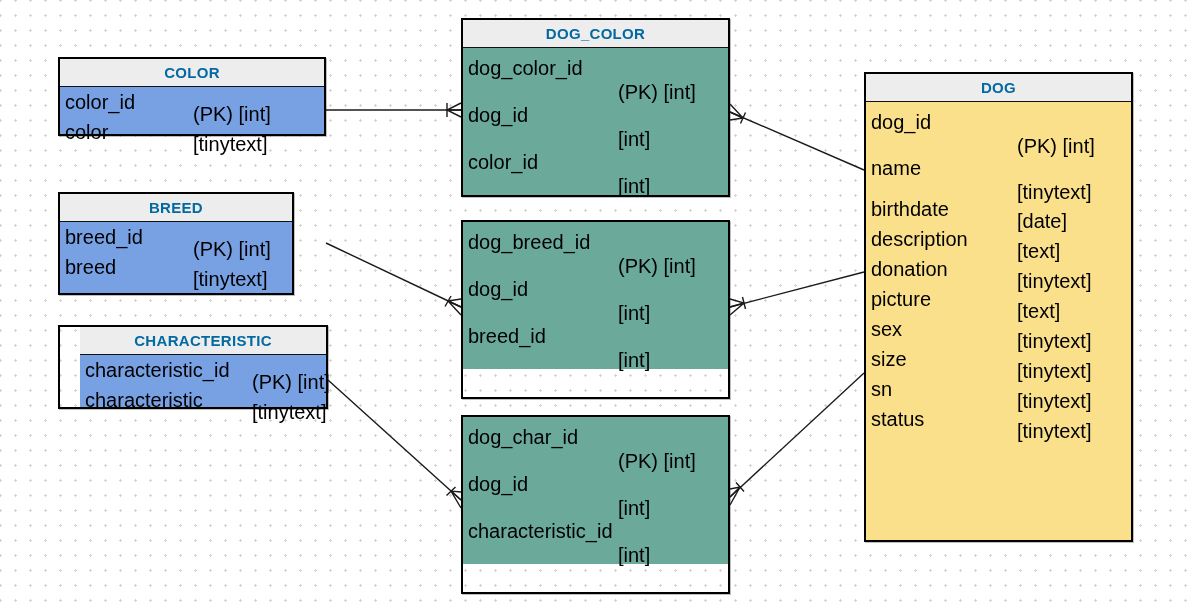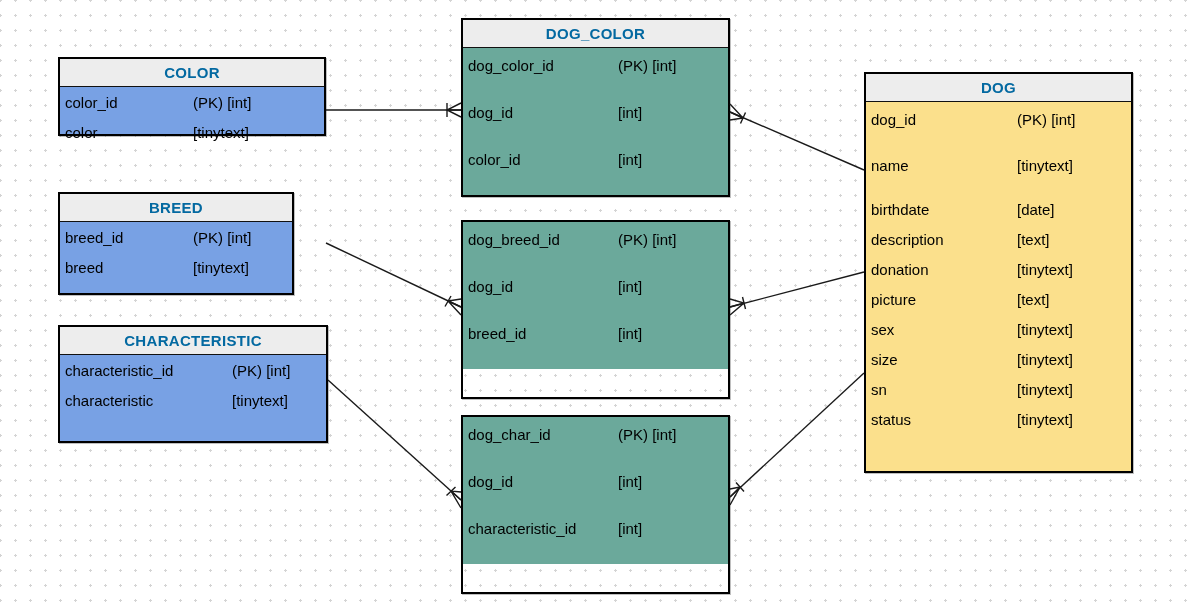--- a/index.html
+++ b/index.html
@@ -26,24 +26,24 @@
     border-bottom:1px solid #111;
     text-align:center;font-weight:bold;font-size:15px;color:#0369a1;
     letter-spacing:.3px;
   }
   .erows{position:relative;height:calc(100% - 28px);}
   .t-blue .erows{background:var(--blue,#78a1e4);}
   .t-teal .erows{background:var(--teal,#6ba99b);}
   .t-yellow .erows{background:var(--yellow,#fbe08c);}
   .row{
     position:relative;display:flex;align-items:center;
-    height:30px;font-size:15px;color:#000;box-sizing:border-box;
+    height:30px;font-size:20px;color:#000;box-sizing:border-box;
   }
   .fname{margin-left:5px;white-space:nowrap;}
-  .ftype{position:absolute;left:var(--type-x,135px);white-space:nowrap;}
+  .ftype{position:absolute;left:var(--type-x,135px);white-space:nowrap;margin-top:24px;}
   .t-tallrows .row{height:47px;align-items:flex-start;padding-top:9px;}
   .t-dog .row:nth-child(-n+2){height:46px;align-items:flex-start;padding-top:9px;}
   svg#wires{position:absolute;inset:0;z-index:3;pointer-events:none;}
   svg#wires path{stroke:var(--line,#1a1a1a);stroke-width:1.4;fill:none;}
 </style>
 </head>
 <body style="--blue: #78A1E4; --teal: #6BA99B; --yellow: #FBE08C; --header: #EDEDED; --line: #1A1A1A; --dot: #D4D4D4;">
 
 <div id="canvas">
 
@@ -95,21 +95,21 @@
           <span class="fname">breed_id</span>
           <span class="ftype">(PK) [int]</span>
         </div>
         <div class="row">
           <span class="fname">breed</span>
           <span class="ftype">[tinytext]</span>
         </div>
       </div>
   </div>
 
-  <div class="etable t-blue" style="left:58px;top:325px;width:270px;height:118px;--type-x:172px;">
+  <div class="etable t-blue" style="left:58px;top:325px;width:270px;height:84px;padding-left:20px;--type-x:172px;">
     <div class="ehead">CHARACTERISTIC</div>
     <div class="erows">
         <div class="row">
           <span class="fname">characteristic_id</span>
           <span class="ftype">(PK) [int]</span>
         </div>
         <div class="row">
           <span class="fname">characteristic</span>
           <span class="ftype">[tinytext]</span>
         </div>
@@ -161,21 +161,21 @@
           <span class="fname">dog_id</span>
           <span class="ftype">[int]</span>
         </div>
         <div class="row">
           <span class="fname">characteristic_id</span>
           <span class="ftype">[int]</span>
         </div>
       </div>
   </div>
 
-  <div class="etable t-yellow t-dog" style="left:864px;top:72px;width:269px;height:401px;--type-x:151px;">
+  <div class="etable t-yellow t-dog" style="left:864px;top:72px;width:269px;height:470px;--type-x:151px;">
     <div class="ehead">DOG</div>
     <div class="erows">
         <div class="row">
           <span class="fname">dog_id</span>
           <span class="ftype">(PK) [int]</span>
         </div>
         <div class="row">
           <span class="fname">name</span>
           <span class="ftype">[tinytext]</span>
         </div>

